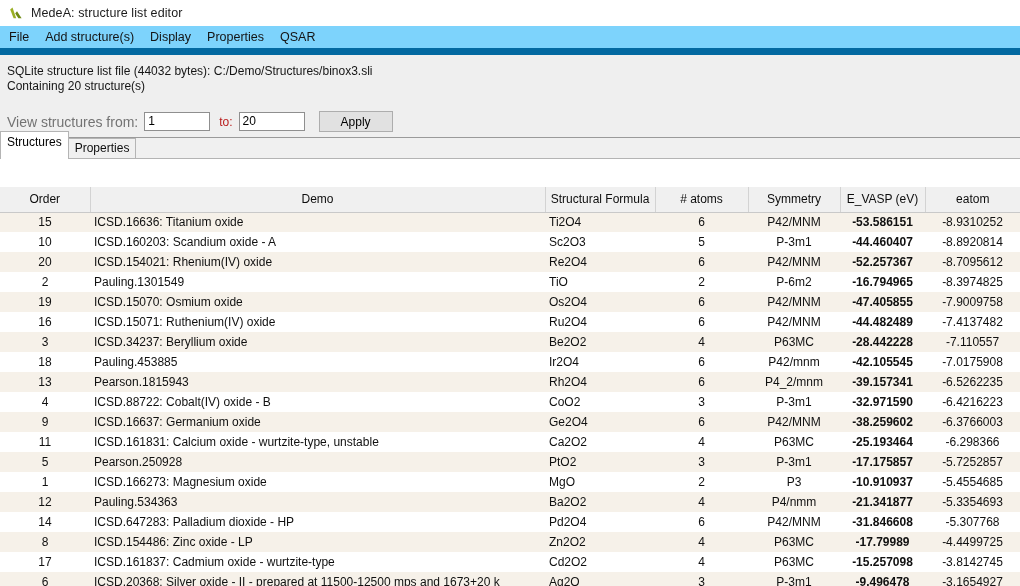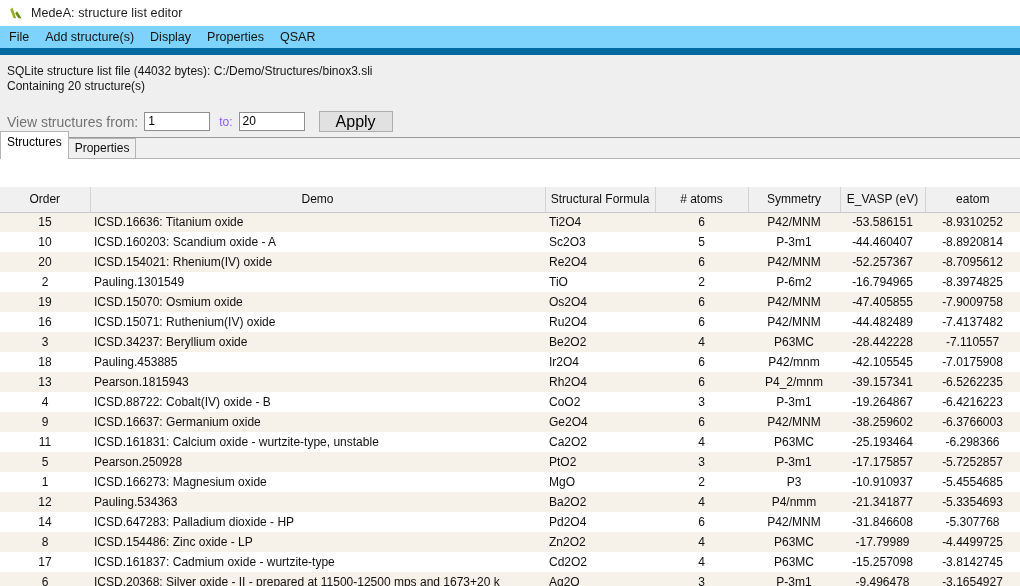--- a/index.html
+++ b/index.html
@@ -93,30 +93,30 @@
     line-height: 19px;
     padding: 0 3px;
     box-sizing: border-box;
     outline: none;
   }
   #from-input { width: 66px; }
   #to-input { width: 66px; }
   #to-label {
     font-size: 12px;
     margin: 0 6px 0 9px;
-    color: #8b5cf6;
+    color: #b91c1c;
   }
   #apply-button {
     margin-left: 14px;
     width: 74px;
     height: 21px;
     background: #e1e1e1;
     border: 1px solid #adadad;
     font-family: "Liberation Sans", sans-serif;
-    font-size: 16px;
+    font-size: 12px;
     color: #000;
     cursor: default;
     padding: 0;
   }
 
   
   #tabbar {
     height: 21px;
     background: #f0f0f0;
     display: flex;
@@ -190,21 +190,21 @@
     color: #101010;
     border: none;
   }
   tbody tr.odd td { background: #f6f1e9; }
   tbody tr.even td { background: #ffffff; }
   td.c-order { text-align: center; }
   td.c-name  { text-align: left; padding-left: 6px; }
   td.c-form  { text-align: left; padding-left: 6px; }
   td.c-atoms { text-align: center; }
   td.c-sym   { text-align: center; }
-  td.c-evasp { text-align: center; }
+  td.c-evasp { text-align: center; font-weight: bold; }
   td.c-eatom { text-align: center; }
 
   col.w-order { width: 90px; }
   col.w-name  { width: 455px; }
   col.w-form  { width: 110px; }
   col.w-atoms { width: 93px; }
   col.w-sym   { width: 92px; }
   col.w-evasp { width: 85px; }
   col.w-eatom { width: 95px; }
 </style>
@@ -348,21 +348,21 @@
           <td class="c-sym">P4_2/mnm</td>
           <td class="c-evasp">-39.157341</td>
           <td class="c-eatom">-6.5262235</td>
         </tr>
         <tr class="even">
           <td class="c-order">4</td>
           <td class="c-name">ICSD.88722: Cobalt(IV) oxide - B</td>
           <td class="c-form">CoO2</td>
           <td class="c-atoms">3</td>
           <td class="c-sym">P-3m1</td>
-          <td class="c-evasp">-19.264867</td>
+          <td class="c-evasp">-32.971590</td>
           <td class="c-eatom">-6.4216223</td>
         </tr>
         <tr class="odd">
           <td class="c-order">9</td>
           <td class="c-name">ICSD.16637: Germanium oxide</td>
           <td class="c-form">Ge2O4</td>
           <td class="c-atoms">6</td>
           <td class="c-sym">P42/MNM</td>
           <td class="c-evasp">-38.259602</td>
           <td class="c-eatom">-6.3766003</td>

